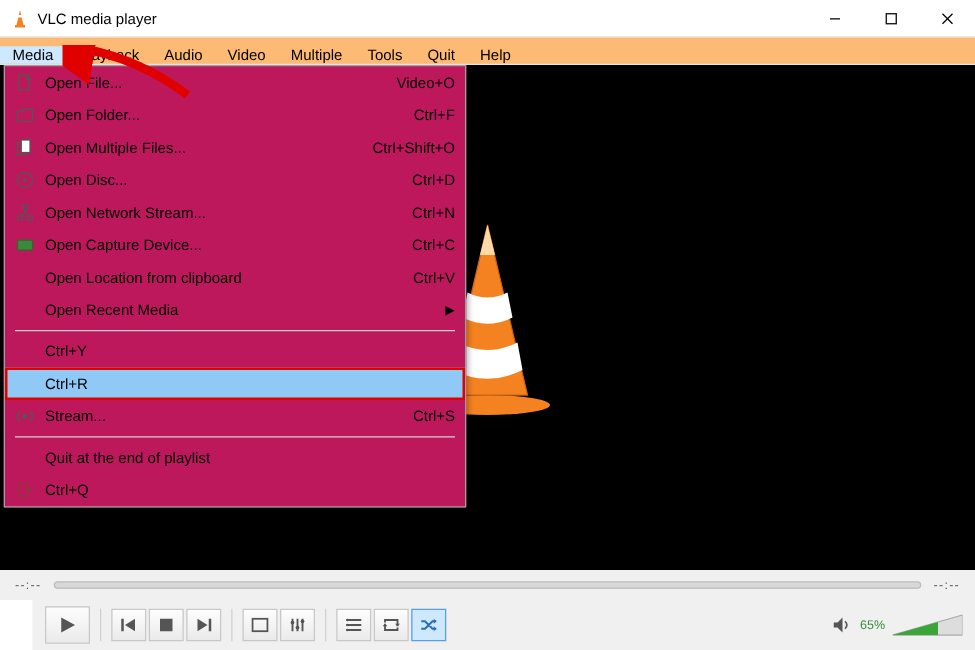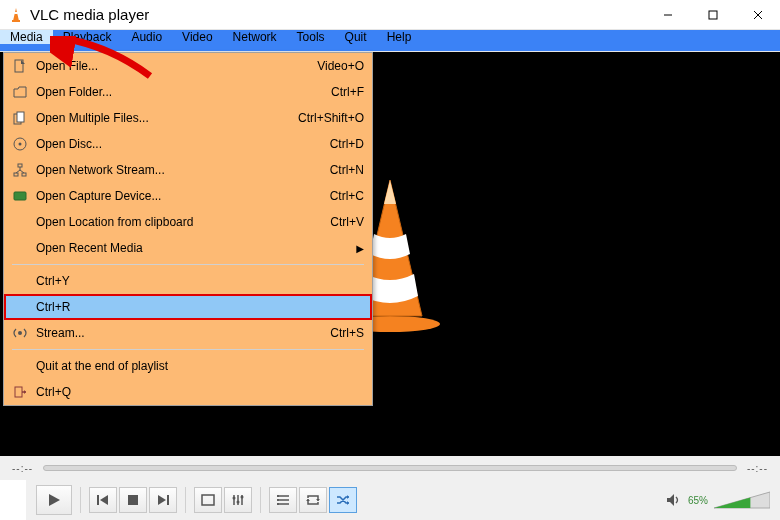--- a/index.html
+++ b/index.html
@@ -1,34 +1,34 @@
 <!DOCTYPE html>
 <html><head>
 <meta charset="utf-8">
 <style>
   * { margin: 0; padding: 0; box-sizing: border-box; font-family: "Segoe UI", Tahoma, sans-serif; }
   body { width: 780px; height: 520px; background: #fff; overflow: hidden; position: relative; }
 
   
   .titlebar { height: 30px; display: flex; align-items: center; background: #fff; border-bottom: 1px solid #e5e5e5; padding-left: 8px; }
   .titlebar .icon { width: 16px; height: 16px; margin-right: 6px; }
-  .titlebar .title { font-size: 15px; color: #000; flex: 1; }
+  .titlebar .title { font-size: 12px; color: #000; flex: 1; }
   .winbtns { display: flex; }
   .winbtn { width: 45px; height: 30px; display: flex; align-items: center; justify-content: center; }
   .winbtn svg { width: 10px; height: 10px; }
 
   
-  .menubar { height: 22px; display: flex; align-items: flex-start; background: #3b82f6; border-bottom: 1px solid #e5e5e5; font-size: 12px; }
+  .menubar { height: 22px; display: flex; align-items: flex-end; background: #fdba74; border-bottom: 1px solid #e5e5e5; font-size: 12px; }
   .menuitem { padding: 0 10px; display: flex; align-items: center; cursor: default; }
   .menuitem.open { background: #cde8ff; }
 
   
   .dropdown {
     position: absolute; left: 3px; top: 52px; width: 370px;
-    background: #fdba74; border: 1px solid #a0a0a0;
+    background: #be185d; border: 1px solid #a0a0a0;
     box-shadow: 2px 2px 4px rgba(0,0,0,.25);
     font-size: 12px; z-index: 10;
   }
   .drop-row { height: 26px; display: flex; align-items: center; padding: 0 8px 0 6px; position: relative; }
   .drop-row .dicon { width: 20px; display: flex; justify-content: center; margin-right: 6px; }
   .drop-row .dlabel { flex: 1; }
   .drop-row .daccel { color: #000; }
   .drop-row .submenu-arrow { font-size: 10px; color: #000; }
   .drop-sep { height: 1px; background: #d0d0d0; margin: 3px 8px; }
   .drop-row.highlight { background: #90c8f6; }
@@ -91,21 +91,21 @@
         </svg>
       </div>
   </div>
 </div>
 
 <div class="menubar" id="menubar">
     <div class="menuitem open">Media</div>
     <div class="menuitem">Playback</div>
     <div class="menuitem">Audio</div>
     <div class="menuitem">Video</div>
-    <div class="menuitem">Network</div>
+    <div class="menuitem">Multiple</div>
     <div class="menuitem">Tools</div>
     <div class="menuitem">Quit</div>
     <div class="menuitem">Help</div>
   </div>
 
 <div class="video-area">
   <svg class="cone" viewBox="0 0 120 160">
     <ellipse cx="60" cy="150" rx="50" ry="8" fill="#f58220"></ellipse>
     <polygon points="60,6 92,142 28,142" fill="#f58220"></polygon>
     <polygon points="60,6 92,142 28,142" fill="none" stroke="#c9640e" stroke-width="1"></polygon>

